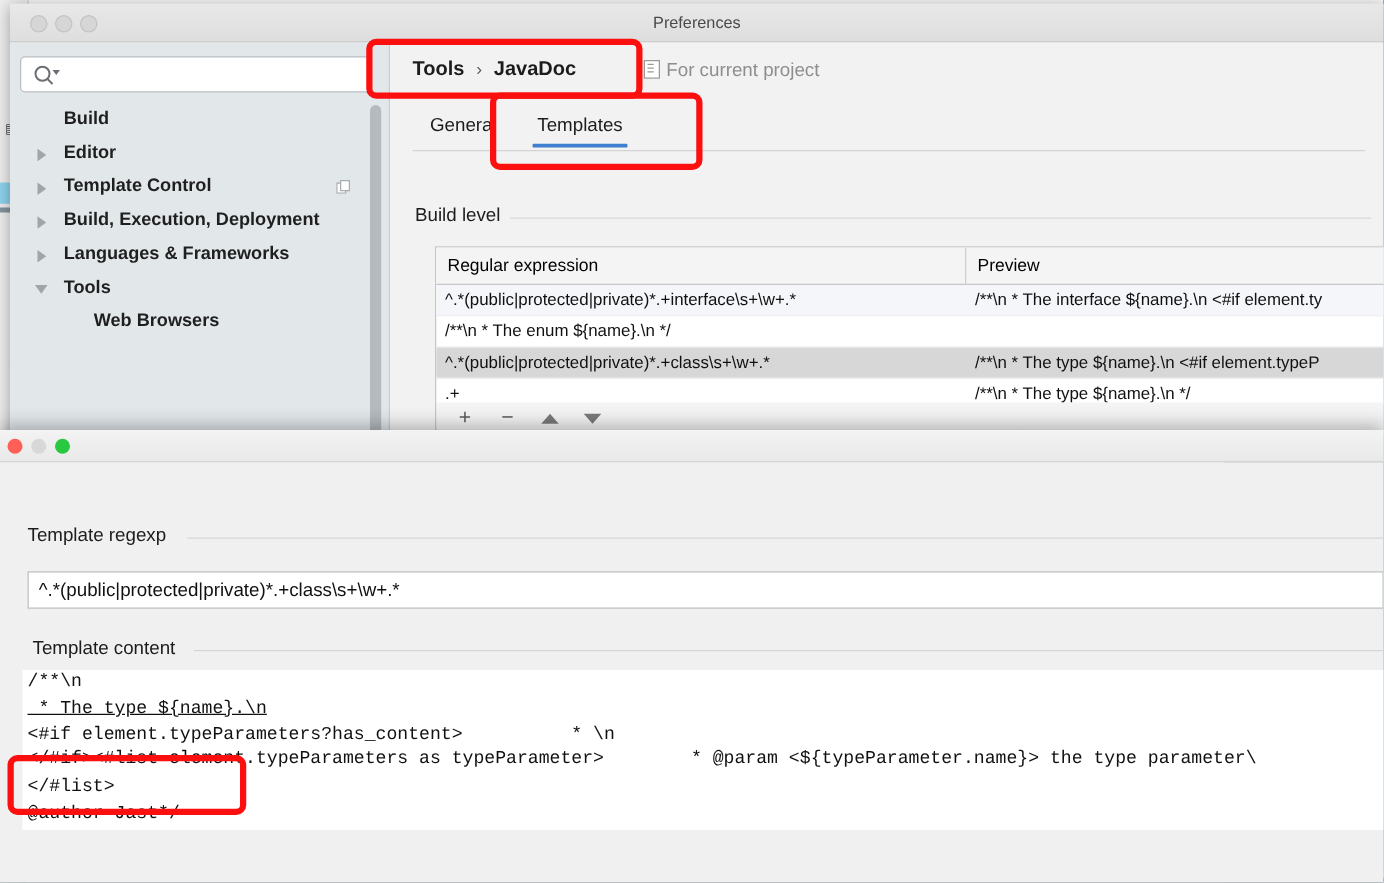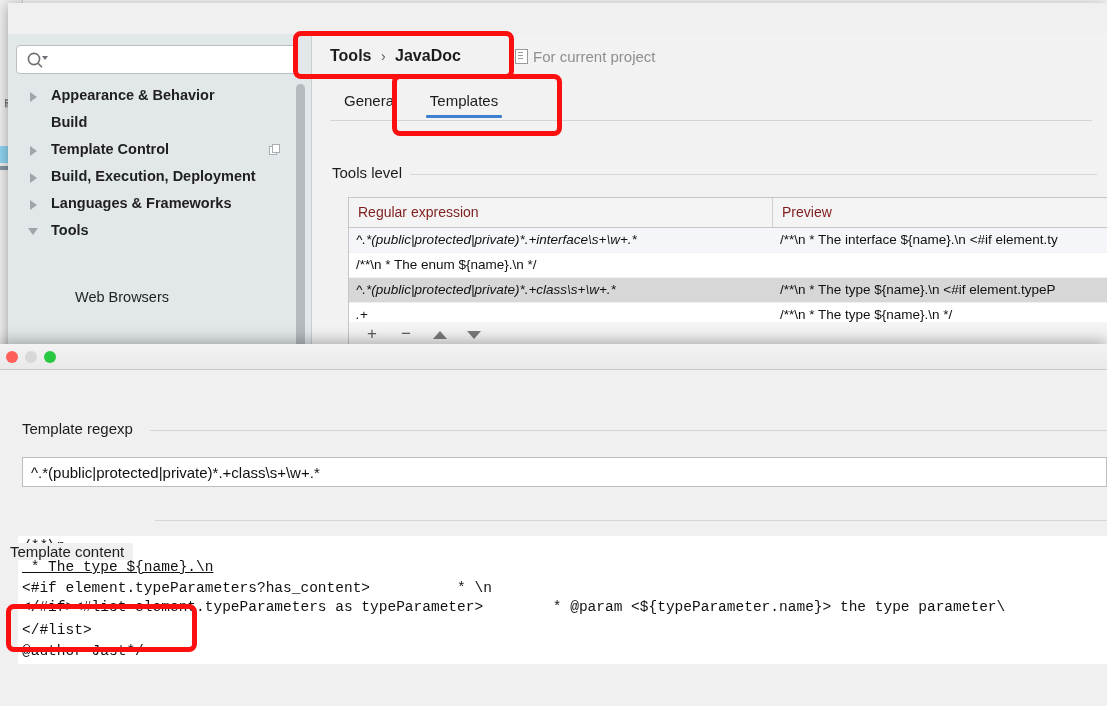--- a/index.html
+++ b/index.html
@@ -178,21 +178,21 @@
   .tree-item {
     position: relative;
     height: 27px;
     line-height: 27px;
     padding-left: 43px;
     font-size: 14.5px;
     color: #1f1f1f;
     white-space: nowrap;
   }
   .tree-item.bold { font-weight: bold; }
-  .tree-item.child { padding-left: 67px; font-weight: normal; margin-top: 40px; }
+  .tree-item.child { padding-left: 67px; font-weight: bold; }
   .arrow {
     position: absolute;
     left: 22px;
     top: 10px;
     width: 0; height: 0;
     border-top: 5px solid transparent;
     border-bottom: 5px solid transparent;
     border-left: 7px solid #9fa5a9;
   }
   .arrow.down {
@@ -338,21 +338,21 @@
     overflow: hidden;
   }
   .thead {
     display: flex;
     height: 29px;
     background: #f4f4f4;
     border-bottom: 1px solid #c6c6c6;
   }
   .th {
     font-size: 14px;
-    color: #7f1d1d;
+    color: #000000;
     line-height: 29px;
     padding-left: 9px;
     white-space: nowrap;
     overflow: hidden;
   }
   .th.c1 { width: 424px; border-right: 1px solid #d0d0d0; box-sizing: border-box; }
   .th.c2 { flex: 1; }
   .trow {
     display: flex;
     height: 24px;
@@ -362,21 +362,21 @@
   }
   .trow.alt { background: #f4f6fa; }
   .trow.sel { background: #d7d7d7; }
   .td {
     line-height: 24px;
     padding-left: 7px;
     white-space: nowrap;
     overflow: hidden;
     font-family: "Liberation Sans", sans-serif;
   }
-  .td.c1 { width: 424px; box-sizing: border-box; font-style: italic; }
+  .td.c1 { width: 424px; box-sizing: border-box; }
   .td.c2 { flex: 1; }
 
   .tbl-toolbar {
     position: absolute;
     left: 36px;
     top: 288px;
     width: 775px;
     height: 26px;
     background: #f4f4f4;
     border: 1px solid #c6c6c6;
@@ -525,45 +525,51 @@
       <div class="gutter-num" style="top:249px;">3</div>
       <div class="gutter-num" style="top:283px;">4</div>
       <div class="gutter-num" style="top:310px;">5</div>
       <div class="gutter-num" style="top:335px;">6</div>
     </div>
     <div class="ide-bottom-text">/**\n  * ${name}.&lt;#if isNotVoid&gt; ${return} &lt;/#if&gt;</div>
   </div>
 
   <div class="prefs-window">
 
+    <div class="prefs-titlebar">
+      <div class="traffic t1"></div>
+      <div class="traffic t2"></div>
+      <div class="traffic t3"></div>
+      <div class="prefs-title">Preferences</div>
+    </div>
 
     <div class="prefs-body">
 
       <div class="sidebar">
 
         <div class="search-wrap">
           <svg class="search-icon-g" viewBox="0 0 22 18">
             <circle cx="9" cy="8" r="5.6" fill="none" stroke="#6b6f73" stroke-width="1.6"></circle>
             <line x1="13" y1="12.2" x2="17" y2="16.2" stroke="#6b6f73" stroke-width="1.6"></line>
           </svg>
           <div class="search-caret"></div>
           <input class="search-input" type="text" placeholder="" style="">
         </div>
 
         <div class="tree">
 
+
+          <div class="tree-item bold">
+            <span>Build</span>
+          </div>
+
           <div class="tree-item bold">
             <span class="arrow"></span>
-            <span>Appearance &amp; Behavior</span>
-          </div>
-
-          <div class="tree-item bold">
-            <span>Build</span>
-          </div>
-
+            <span>Editor</span>
+          </div>
 
 
           <div class="tree-item bold">
             <span class="arrow"></span>
             <span>Template Control</span>
             <svg class="copy-badge" viewBox="0 0 11 11">
               <rect x="0.5" y="2.5" width="7" height="8" fill="#ffffff" stroke="#a8adb1" stroke-width="1"></rect>
               <rect x="3.5" y="0.5" width="7" height="8" fill="#ffffff" stroke="#a8adb1" stroke-width="1"></rect>
             </svg>
           </div>
@@ -610,21 +616,21 @@
           <div class="tab">
             <span>General</span>
           </div>
           <div class="tab">
             <span>Templates</span>
             <span class="underline"></span>
           </div>
         </div>
         <div class="tabs-rule"></div>
 
-        <div class="section-label">Tools level</div>
+        <div class="section-label">Build level</div>
         <div class="section-rule"></div>
 
         <div class="table-box">
           <div class="thead">
             <div class="th c1">Regular expression</div>
             <div class="th c2">Preview</div>
           </div>
 
           <div class="trow alt">
             <div class="td c1">^.*(public|protected|private)*.+interface\s+\w+.*</div>
@@ -662,21 +668,21 @@
       <div class="m-traffic mt3"></div>
     </div>
 
     <div class="modal-body">
 
       <div class="field-label" style="left:22px; top:50px;">Template regexp</div>
       <div class="field-rule" style="left:150px; top:60px; width:957px;"></div>
 
       <input class="regexp-input" type="text" value="^.*(public|protected|private)*.+class\s+\w+.*" style="">
 
-      <div class="field-label" style="left:10px; top:140px;margin-top:33px;">Template content</div>
+      <div class="field-label" style="left:26px; top:140px;">Template content</div>
       <div class="field-rule" style="left:155px; top:150px; width:952px;"></div>
 
       <div class="content-area" style="top:166px;">
         <div class="code-line" style="top:0px;  left:4px;">/**\n</div>
         <div class="code-line" style="top:21px; left:4px;text-decoration:underline;"> * The type ${name}.\n</div>
         <div class="code-line" style="top:42px; left:4px;">&lt;#if element.typeParameters?has_content&gt;          * \n</div>
         <div class="code-line" style="top:61px; left:4px;">&lt;/#if&gt;&lt;#list element.typeParameters as typeParameter&gt;        * @param &lt;${typeParameter.name}&gt; the type parameter\</div>
         <div class="code-line" style="top:84px; left:4px;">&lt;/#list&gt;</div>
         <div class="code-line" style="top:105px; left:4px;">@author Jast*/</div>
       </div>

